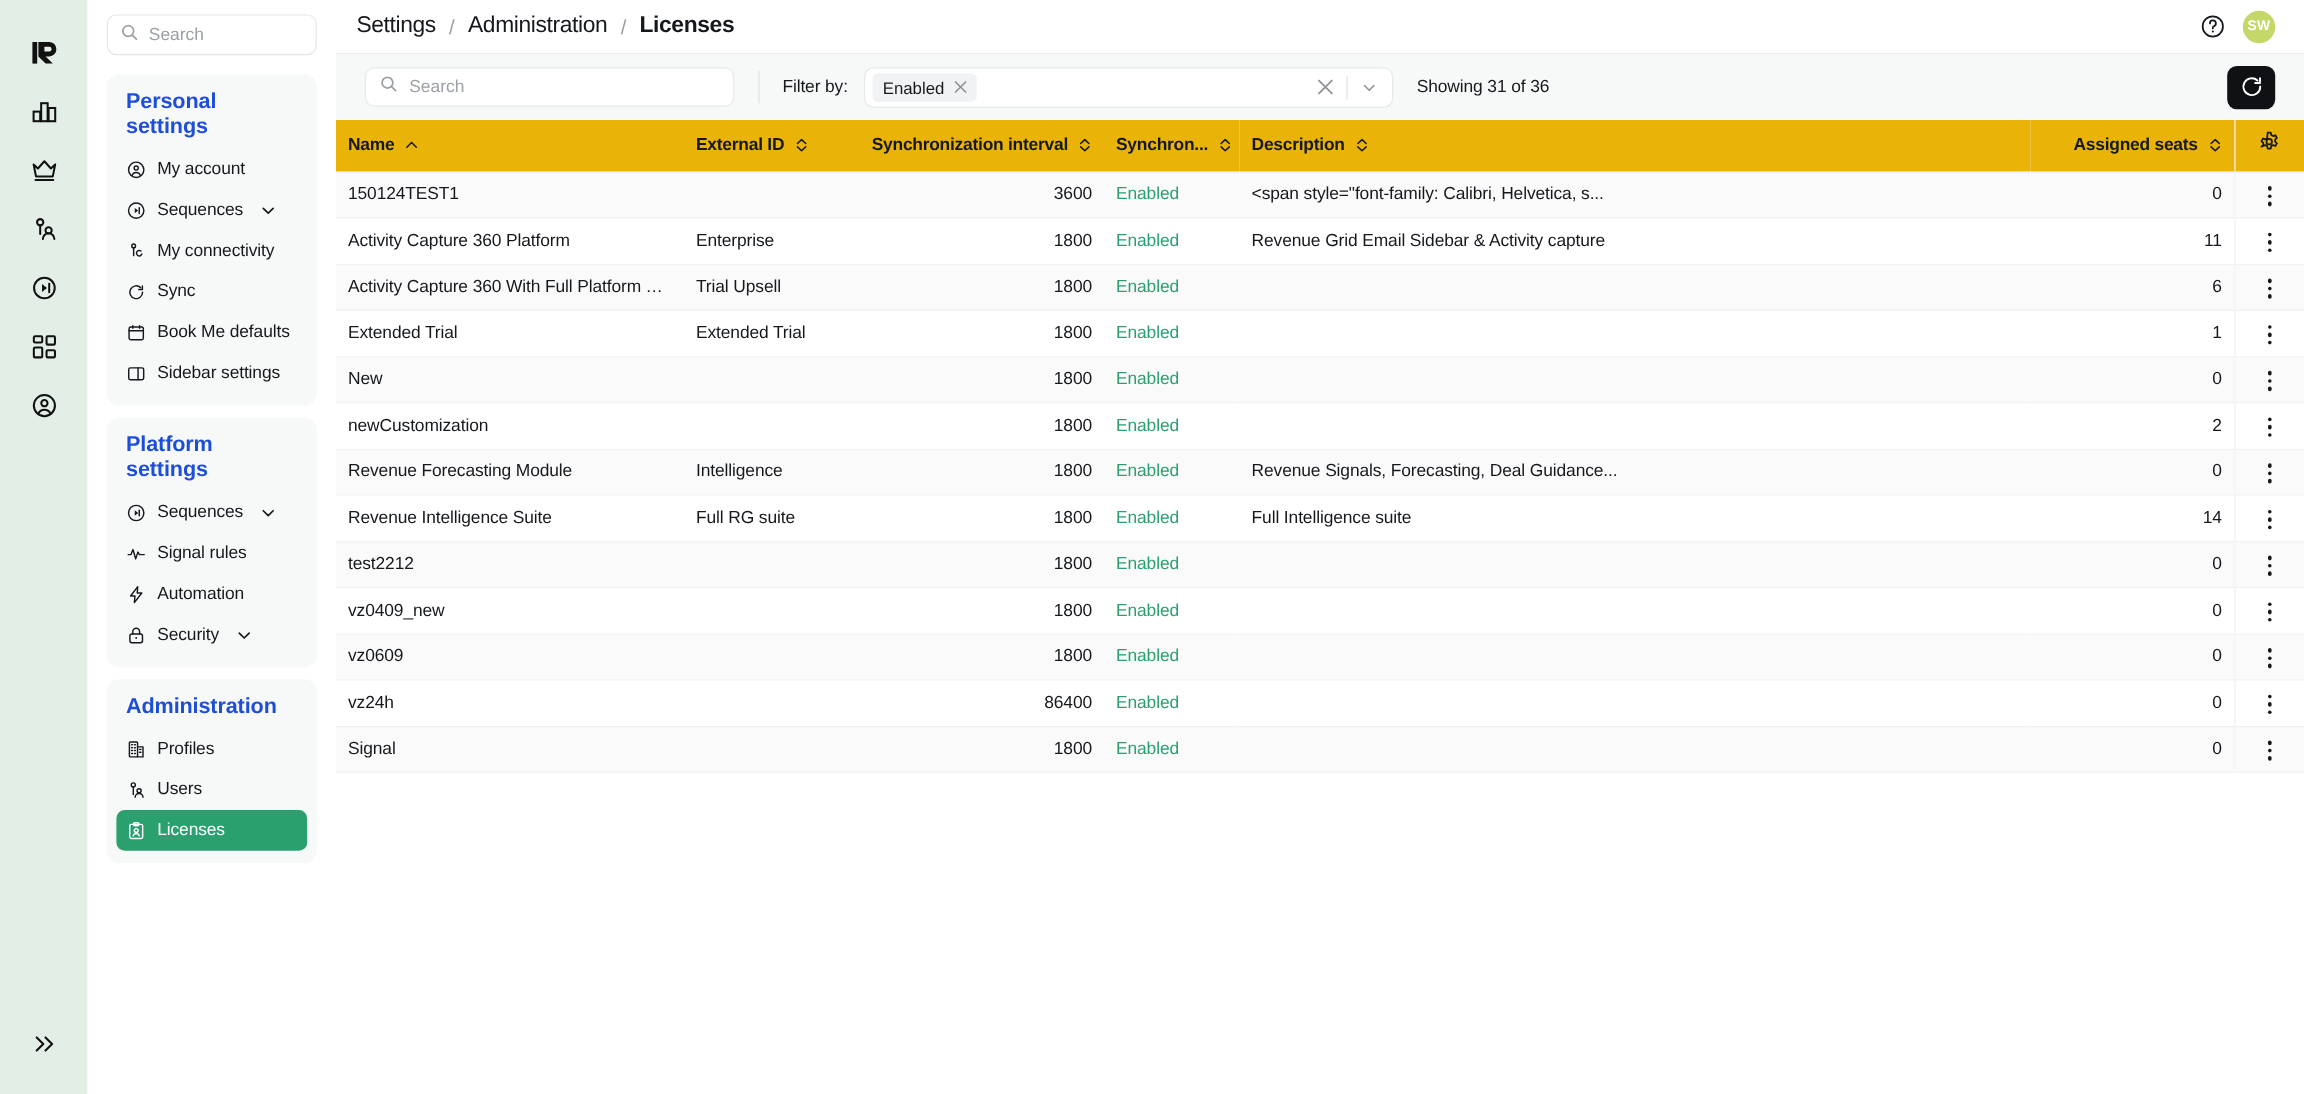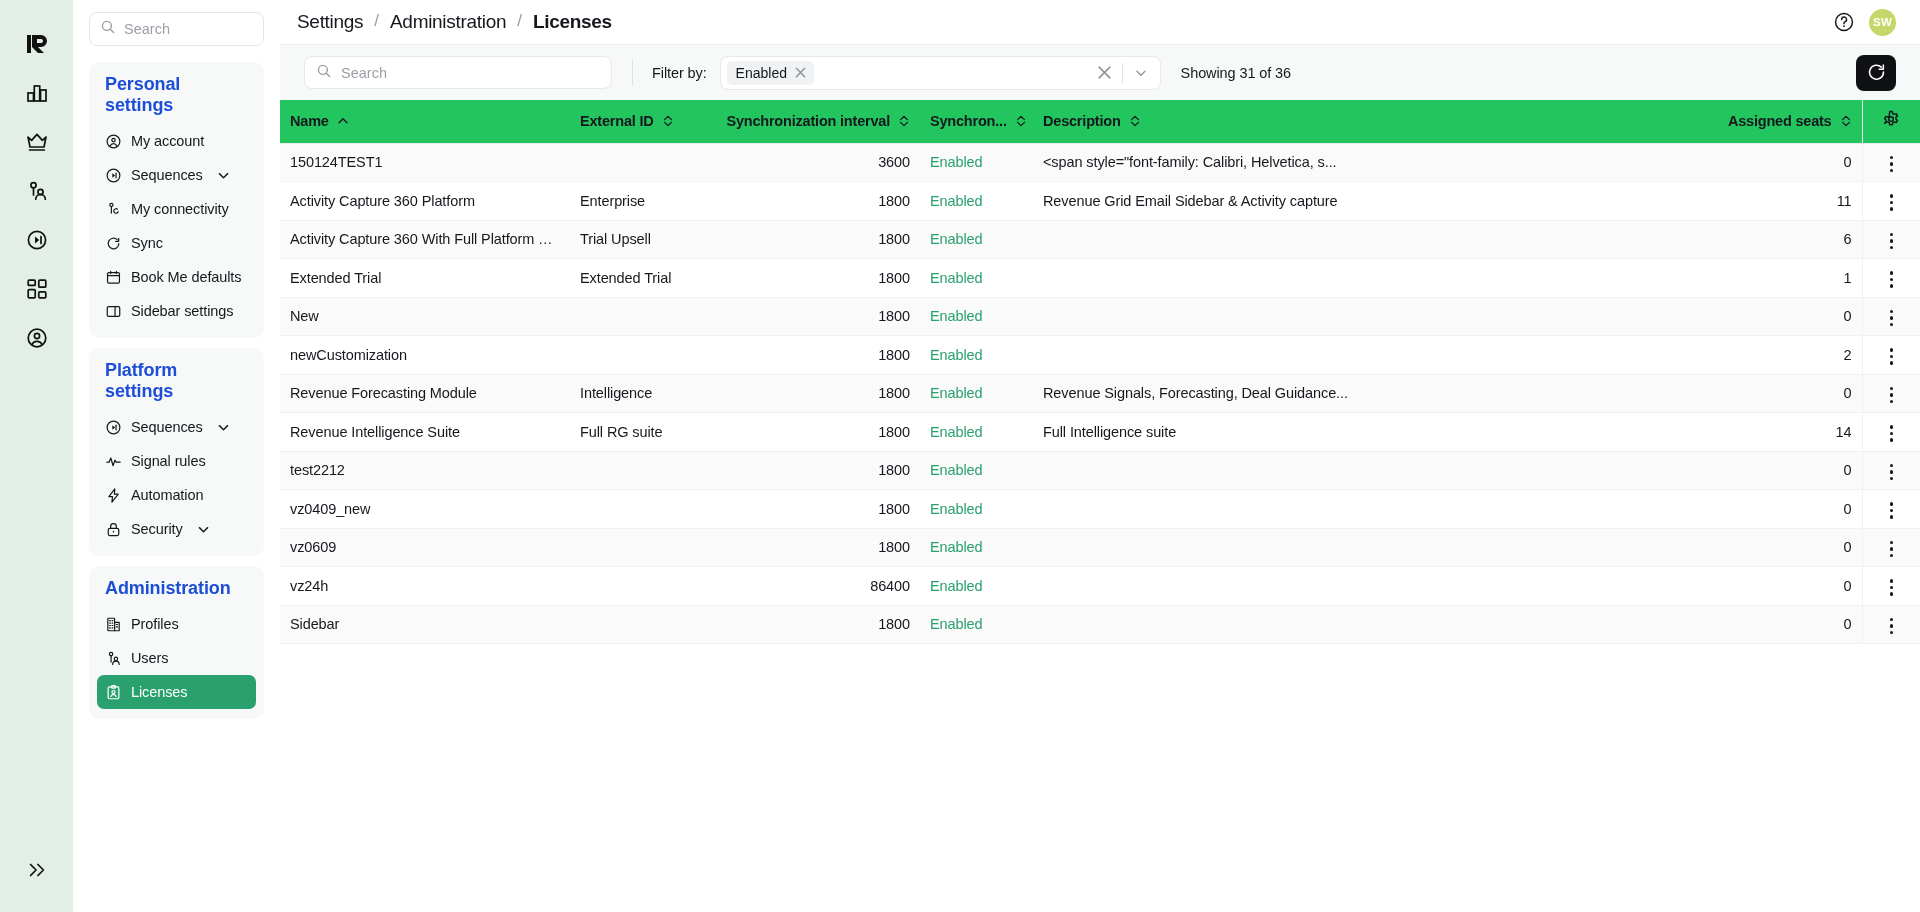--- a/index.html
+++ b/index.html
@@ -102,21 +102,21 @@
   }
 
   
   #topbar {
     height: 45px; flex: 0 0 45px;
     background: #ffffff;
     border-bottom: 1px solid #eceef0;
     display: flex; align-items: center;
     padding: 0 24px 0 17px;
   }
-  #breadcrumb { display: flex; align-items: flex-start; gap: 11px; }
+  #breadcrumb { display: flex; align-items: flex-end; gap: 11px; }
   .crumb { font-size: 19px; color: #15181d; letter-spacing: -0.3px; cursor: pointer;}
   .crumb.current { font-weight: bold; cursor: default;}
   .crumb-sep { font-size: 17px; color: #999ea4; }
   #topbar-right { margin-left: auto; display: flex; align-items: center; gap: 14px; }
   #help-btn { cursor: pointer; display:flex; }
   #avatar {
     width: 27px; height: 27px; border-radius: 50%;
     background: #c4d86a;
     color: #ffffff; font-size: 11.5px; font-weight: bold;
     display: flex; align-items: center; justify-content: center;
@@ -181,21 +181,21 @@
   #table-wrap {
     flex: 1 1 auto;
     background: #ffffff;
     margin: 0 0 0 0;
     overflow: hidden;
     position: relative;
   }
   table { border-collapse: collapse; width: 100%; table-layout: fixed; }
   thead th {
     height: 43px;
-    background: #22c55e;
+    background: #eab308;
     border-bottom: 1px solid #eaecee;
     font-size: 14.5px; font-weight: bold; color: #15181d;
     text-align: left;
     padding: 0 10px;
     letter-spacing: -0.2px;
     white-space: nowrap;
     user-select: none;
   }
   thead th .th-inner { display: flex; align-items: center; gap: 8px; }
   thead th.num .th-inner { justify-content: flex-end; }
@@ -772,21 +772,21 @@
             <td class="enabled">Enabled</td>
             <td class=""></td>
             <td class="num">0</td>
             <td class="menu-col"><span class="kebab">
                 <i></i>
                 <i></i>
                 <i></i>
               </span></td>
           </tr>
           <tr>
-            <td class="">Sidebar</td>
+            <td class="">Signal</td>
             <td class=""></td>
             <td class="num">1800</td>
             <td class="enabled">Enabled</td>
             <td class=""></td>
             <td class="num">0</td>
             <td class="menu-col"><span class="kebab">
                 <i></i>
                 <i></i>
                 <i></i>
               </span></td>

